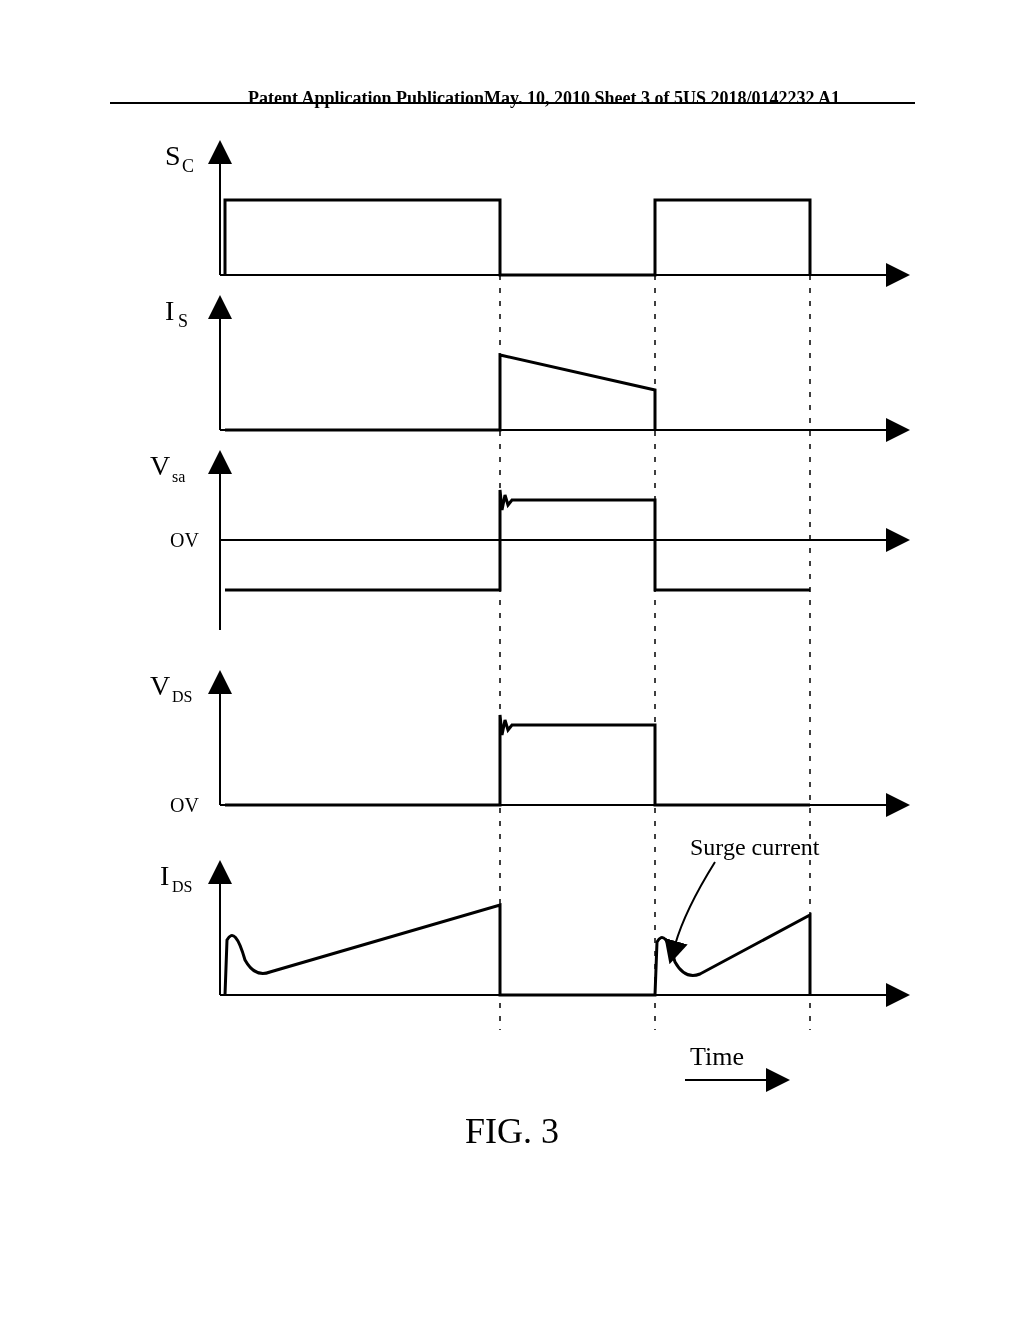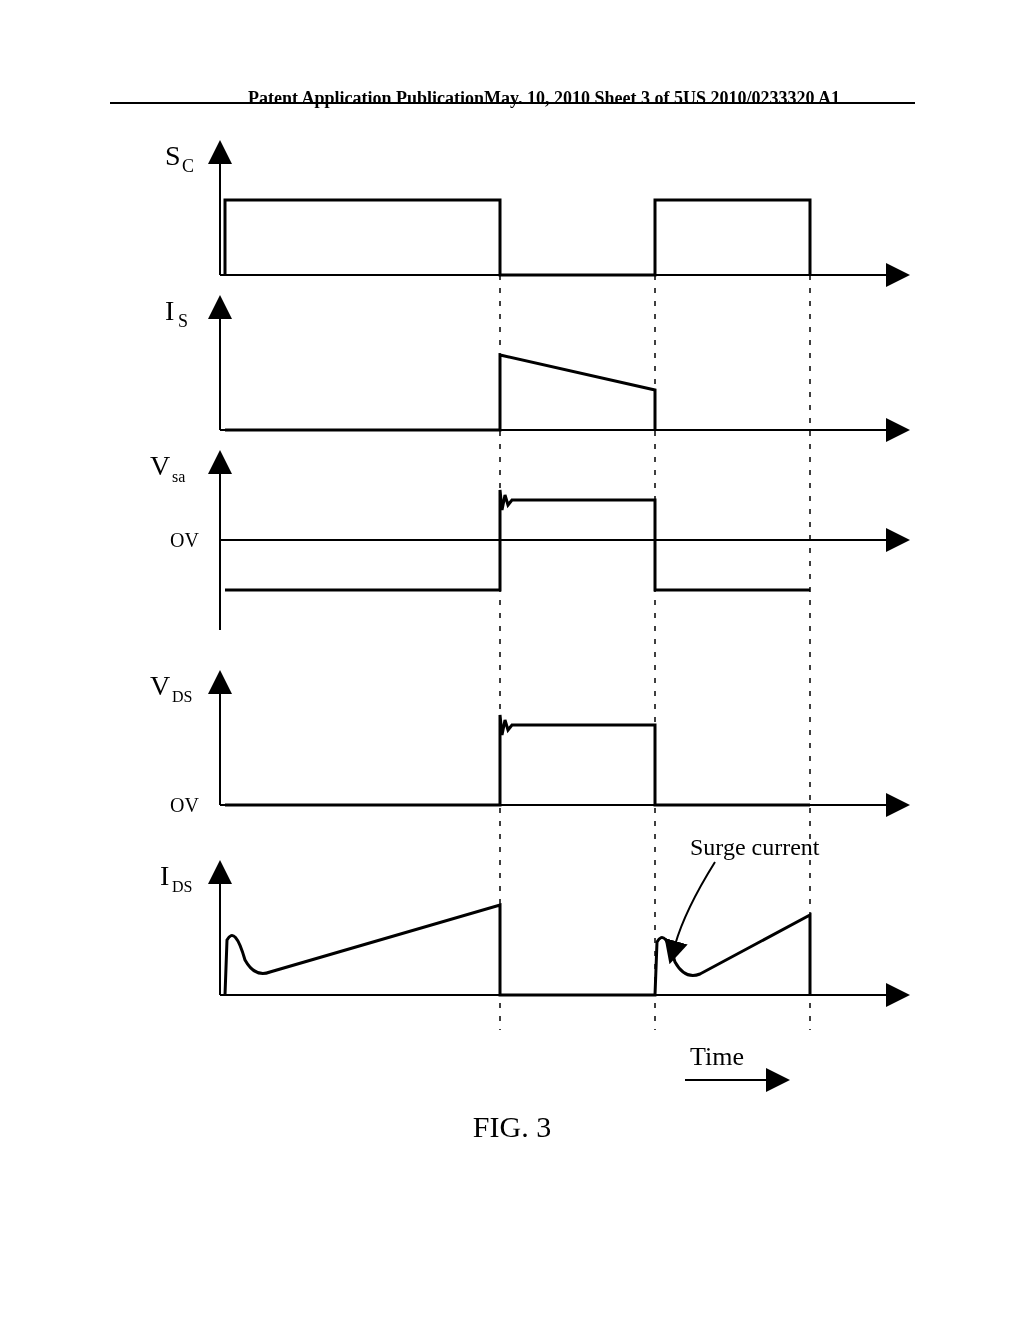--- a/index.html
+++ b/index.html
@@ -36,32 +36,32 @@
     left: 110px;
     width: 805px;
     height: 1000px;
   }
   .fig-label {
     position: absolute;
     top: 1110px;
     left: 0;
     width: 100%;
     text-align: center;
-    font-size: 30px;
+    font-size: 36px;
     font-family: "Times New Roman", serif;
   }
   svg { display: block; }
 </style>
 </head>
 <body>
 
 <div class="header">
   <span>Patent Application Publication</span>
   <span>May. 10, 2010  Sheet 3 of 5</span>
-  <span>US 2010/0233320 A1</span>
+  <span>US 2018/0142232 A1</span>
 </div>
 <div class="header-line"></div>
 
 <div class="figure-container">
 <svg width="805" height="980" viewBox="0 0 805 980">
   <defs>
     <marker id="arrow" markerWidth="12" markerHeight="12" refX="2" refY="6" orient="auto">
       <path d="M0,0 L0,12 L12,6 z" fill="black"></path>
     </marker>
     <marker id="arrowbig" markerWidth="14" markerHeight="14" refX="2" refY="7" orient="auto">

